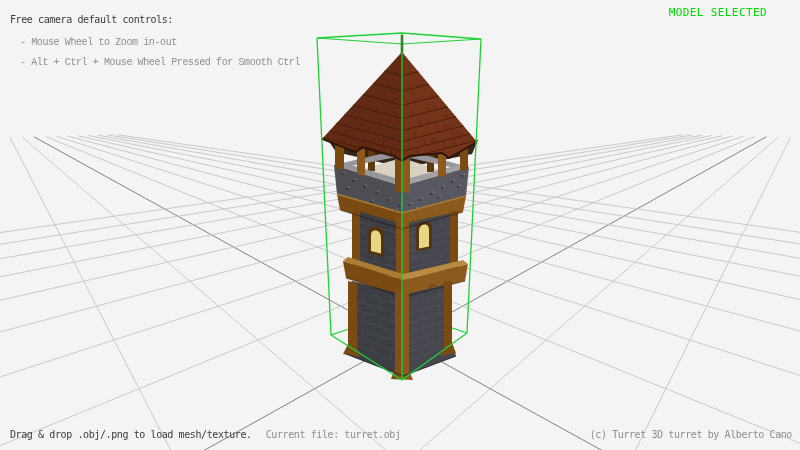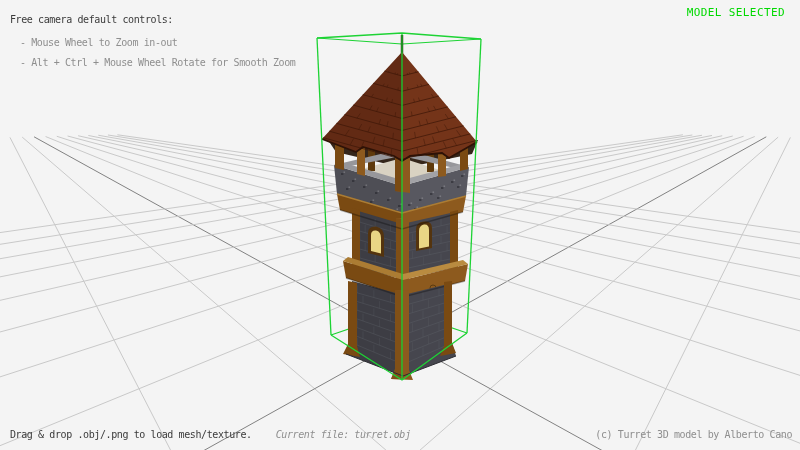--- a/index.html
+++ b/index.html
@@ -5,24 +5,24 @@
   html,body{margin:0;padding:0;background:#1b1b1b;}
   .frame{
     position:relative;width:800px;height:450px;overflow:hidden;
     background:var(--background,#f4f4f4);
     font-family:"DejaVu Sans Mono",monospace;
     -webkit-font-smoothing:none;
   }
   .frame svg{position:absolute;left:0;top:0;}
   .help{position:absolute;left:10px;top:10px;line-height:20px;font-size:10px;letter-spacing:-0.4px;color:#3a3a3a;}
   .help .title{margin-bottom:3px;}
-  .help .item{color:#8e8e8e;margin-left:10px;}
-  .status{position:absolute;right:15px;top:6px;font-size:11px;letter-spacing:0.4px;color:var(--status_green,#00d900);}
+  .help .item{color:#8e8e8e;margin-left:10px;font-family:Liberation Mono, monospace;}
+  .status{position:absolute;right:33px;top:6px;font-size:11px;letter-spacing:0.4px;color:var(--status_green,#00d900);}
   .footer-left{position:absolute;left:10px;top:429px;font-size:10px;letter-spacing:-0.4px;color:#3a3a3a;white-space:nowrap;}
-  .footer-left .muted{color:#8e8e8e;margin-left:24px;font-style:italic;}
+  .footer-left .muted{color:#8e8e8e;margin-left:14px;}
   .footer-right{position:absolute;right:8px;top:429px;font-size:10px;letter-spacing:-0.4px;color:#8e8e8e;white-space:nowrap;}
 </style>
 </head>
 <body>
 
 <div class="frame">
   <svg width="800" height="450" viewBox="0 0 800 450">
     <rect x="0" y="0" width="800" height="450" style="fill:var(--background,#f4f4f4)"></rect>
 
     <g id="gridG">
@@ -334,23 +334,23 @@
       <path d="M317,38 L331,335"></path>
       <path d="M481,39 L467,333"></path>
       <path d="M402,33 L402,380"></path>
       <path d="M331,335 L402,380 L467,333"></path>
     </g>
   </svg>
 
   <div class="help">
     <div class="title">Free camera default controls:</div>
     <div class="item">- Mouse Wheel to Zoom in-out</div>
-    <div class="item">- Alt + Ctrl + Mouse Wheel Rotate for Smooth Zoom</div>
+    <div class="item">- Alt + Ctrl + Mouse Wheel Pressed for Smooth Ctrl</div>
   </div>
 
   <div class="status">MODEL SELECTED</div>
 
   <div class="footer-left">
     <span>Drag &amp; drop .obj/.png to load mesh/texture.</span><span class="muted">Current file: turret.obj</span>
   </div>
 
-  <div class="footer-right">(c) Turret 3D model by Alberto Cano</div>
+  <div class="footer-right">(c) Turret 3D turret by Alberto Cano</div>
 </div>
 
 </body></html>

